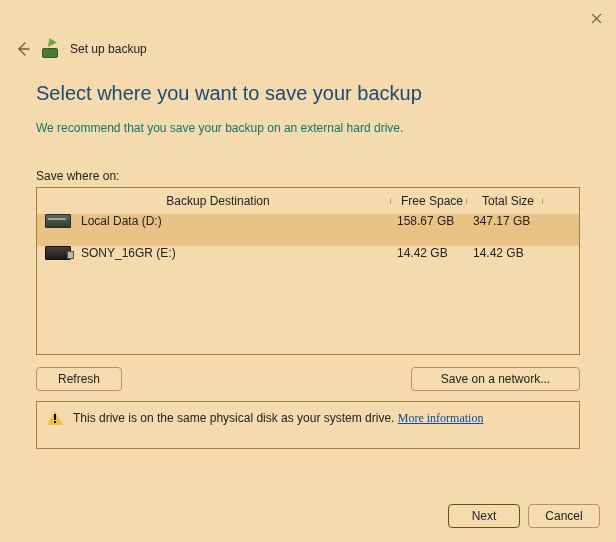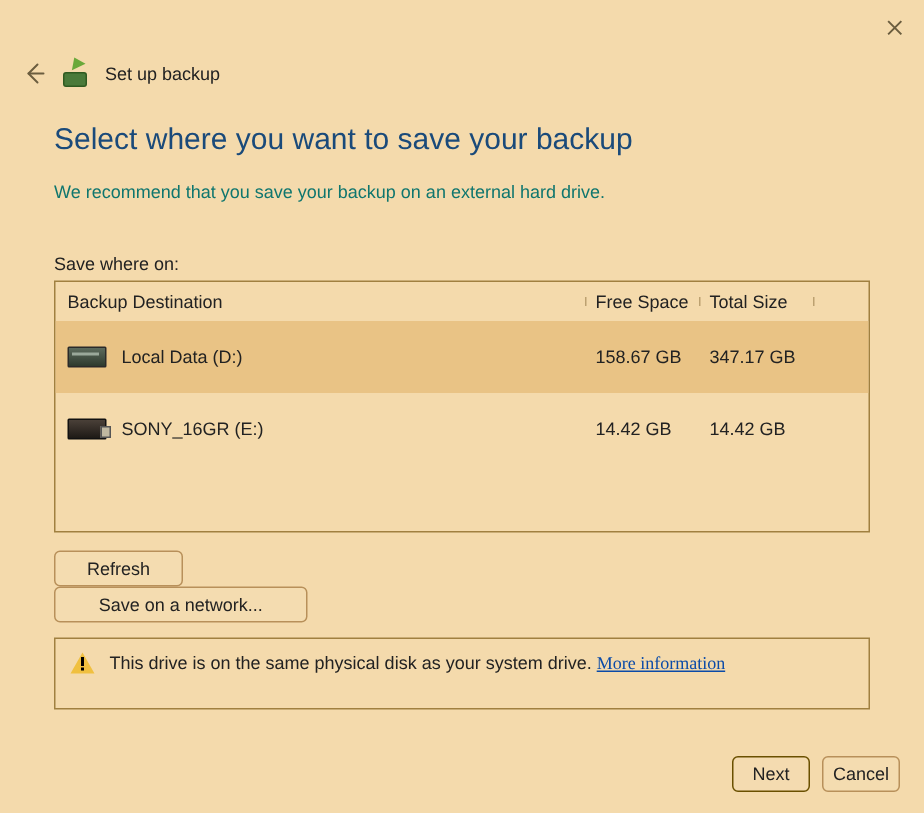--- a/index.html
+++ b/index.html
@@ -54,31 +54,31 @@
   .save-label { font-size: 12px; margin-bottom: 4px; }
   .grid {
     border: 1px solid #a08040;
     background: #f4daac;
     height: 168px;
     width: 100%;
     overflow: hidden;
   }
   .grid-header {
     display:flex; height: 26px; align-items:center;
-    font-size: 12px; color:#222;
+    font-size: 12px; color:#222;text-align:center;
   }
   .col-dest { flex: 0 0 354px; padding-left: 8px; position:relative; }
   .col-free { flex: 0 0 76px; padding-left: 6px; position:relative; }
   .col-size { flex: 0 0 76px; padding-left: 6px; position:relative; }
   .grid-header .sep {
     position:absolute; right:0; top:4px; bottom:4px; width:1px;
     background: rgba(120,90,40,0.45);
   }
   .grid-row {
-    display:flex; height: 48px; align-items:center;
+    display:flex; height: 32px; align-items:flex-start;
     font-size: 12px;
   }
   .grid-row.selected { background: #e9c385; }
   .drive-cell { display:flex; align-items:center; gap:10px; padding-left:8px; }
   .drive-internal {
     width: 26px; height: 14px;
     background: linear-gradient(#5c6a5c,#2e3a2e);
     border:1px solid #2a2a2a; border-radius:1px;
     position:relative;
   }
@@ -90,21 +90,21 @@
     width: 26px; height: 14px;
     background: linear-gradient(#4a4038,#1e1a16);
     border:1px solid #111; border-radius:1px;
     position:relative;
   }
   .drive-usb::after{
     content:""; position:absolute; right:-4px; top:4px; width:5px; height:6px;
     background:#c0b8a0; border:1px solid #555;
   }
   .button-row {
-    display:flex; justify-content:space-between; margin-top:12px;flex-direction:column;
+    display:flex; justify-content:space-between; margin-top:12px;
   }
   .btn {
     border:1px solid #b8905a;
     background: rgba(255,255,255,0.06);
     border-radius:4px;
     height:24px; font-size:12px;
     display:flex; align-items:center; justify-content:center;
     padding: 0 12px;
     color:#222; cursor:default;
     font-family: inherit;
@@ -130,21 +130,21 @@
   }
   .warn-icon .dot {
     position:absolute; left:7px; top:10px; width:2px; height:2px; background:#000;
   }
   .warning-text { font-size:12px; color:#222; line-height:16px; }
   .warning-text a { color:#0a4aa8; text-decoration:underline;font-family:Liberation Serif, serif; }
   .footer {
     position:absolute; bottom: 14px; right: 16px;
     display:flex; gap:8px;
   }
-  .btn.footer-btn { width:52px; height:24px; }
+  .btn.footer-btn { width:72px; height:24px; }
   .btn.primary {
     border:1.5px solid #6a5000;
     background: rgba(255,255,255,0.05);
   }
 </style>
 </head>
 <body>
 
 <div class="window">
 

